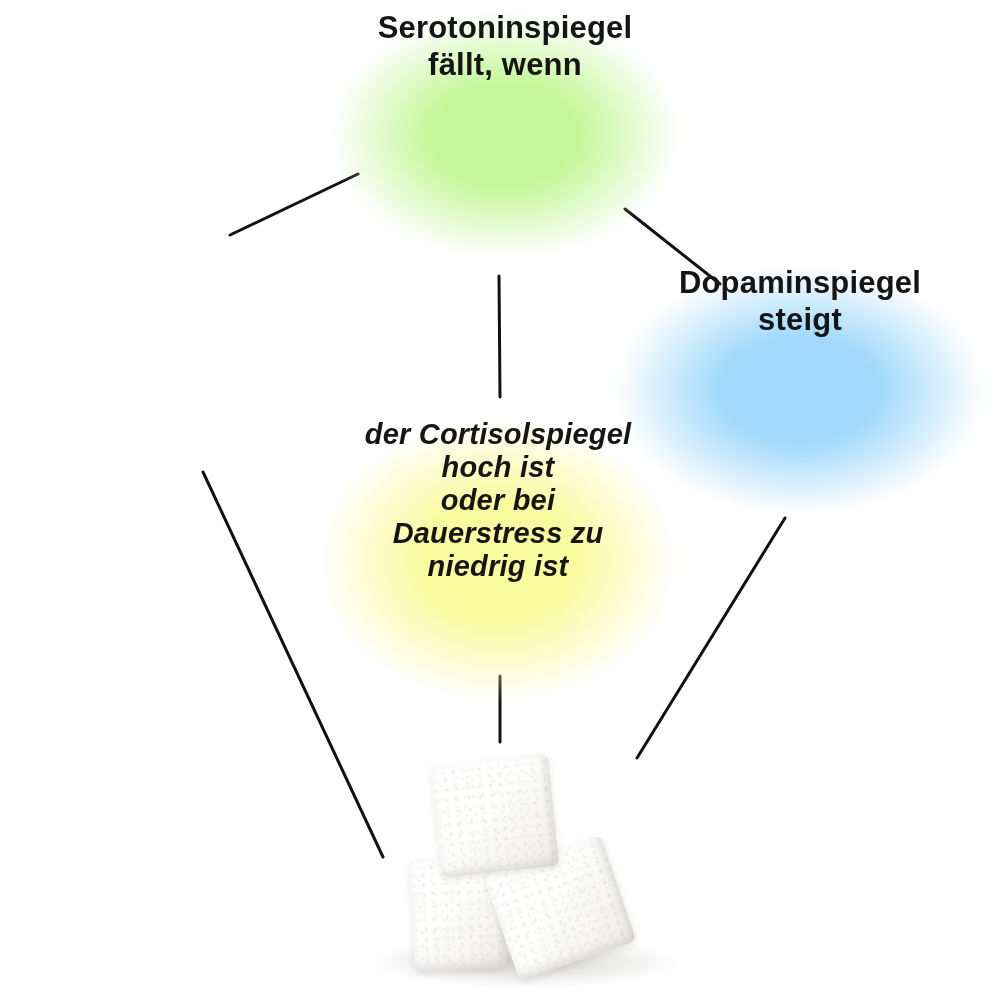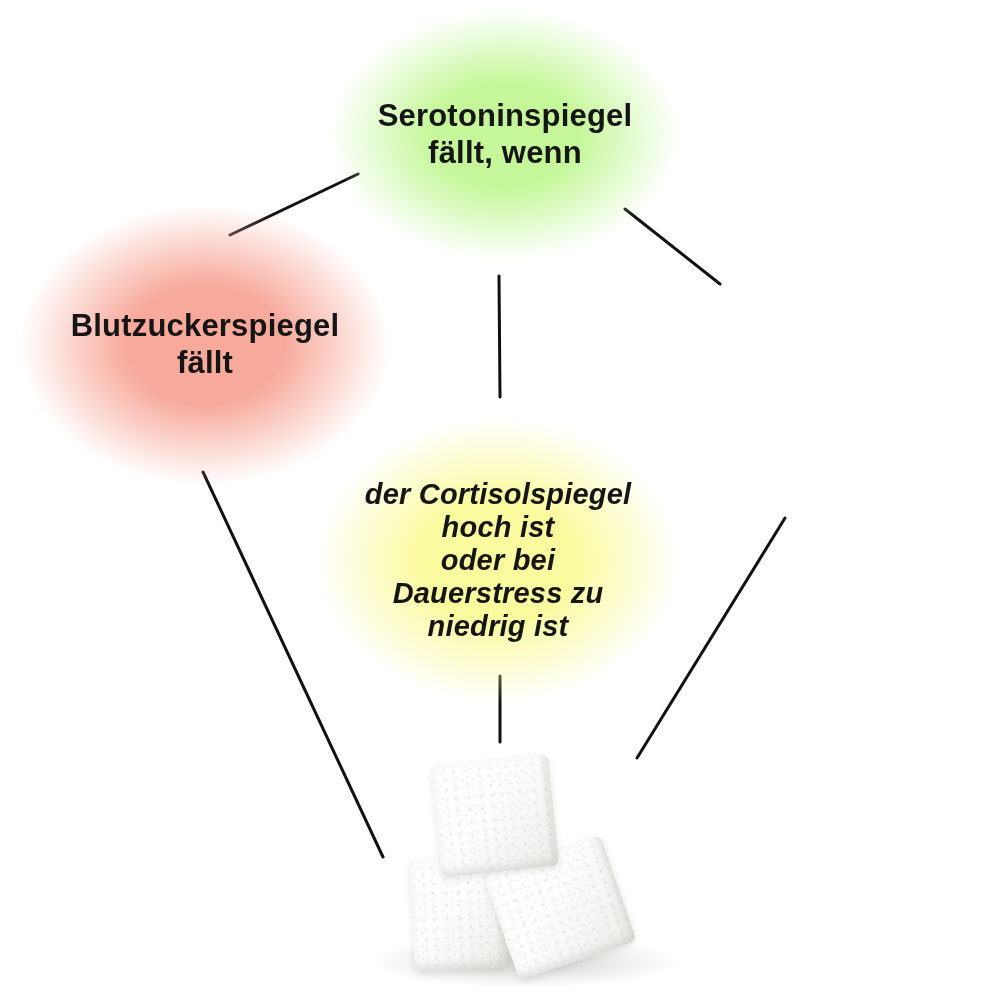--- a/index.html
+++ b/index.html
@@ -19,21 +19,20 @@
   .edges-svg {
     position: absolute;
     left: 0; top: 0;
     width: 1000px; height: 1000px;
     pointer-events: none;
   }
   
   .node {
     position: absolute;
     display: flex;
-    align-items: center;
     justify-content: center;
     text-align: center;
   }
   .node-label {
     font-weight: 700;
     color: #151515;
     white-space: pre-line;
     line-height: 1.18;
     letter-spacing: 0.2px;
   }
@@ -88,25 +87,25 @@
       <line x1="203" y1="472" x2="383" y2="857" stroke="#111111" stroke-width="3" stroke-linecap="round"></line>
       <line x1="500" y1="676" x2="500" y2="742" stroke="#111111" stroke-width="3" stroke-linecap="round"></line>
       <line x1="785" y1="518" x2="637" y2="758" stroke="#111111" stroke-width="3" stroke-linecap="round"></line>
     </svg>
 
   <div class="node node-serotonin" style="background: radial-gradient(closest-side, rgb(197, 247, 154) 42%, rgba(197, 247, 154, 0) 100%);">
     <div class="node-label">Serotoninspiegel
 fällt, wenn</div>
   </div>
 
-  <div class="node node-blutzucker" style="background: radial-gradient(closest-side, rgb(247, 169, 155) 42%, rgba(247, 169, 155, 0) 100%);">
-    <div class="node-label">Blutzuckerspiegel
-fällt</div>
+
+  <div class="node node-dopamin" style="background: radial-gradient(closest-side, rgb(160, 217, 251) 42%, rgba(160, 217, 251, 0) 100%);">
+    <div class="node-label">Dopaminspiegel
+steigt</div>
   </div>
-
 
   <div class="node node-cortisol" style="background: radial-gradient(closest-side, rgb(250, 250, 158) 42%, rgba(250, 250, 158, 0) 100%);">
     <div class="node-label">der Cortisolspiegel
 hoch ist
 oder bei
 Dauerstress zu
 niedrig ist</div>
   </div>
 
   <div class="sugar-group">

